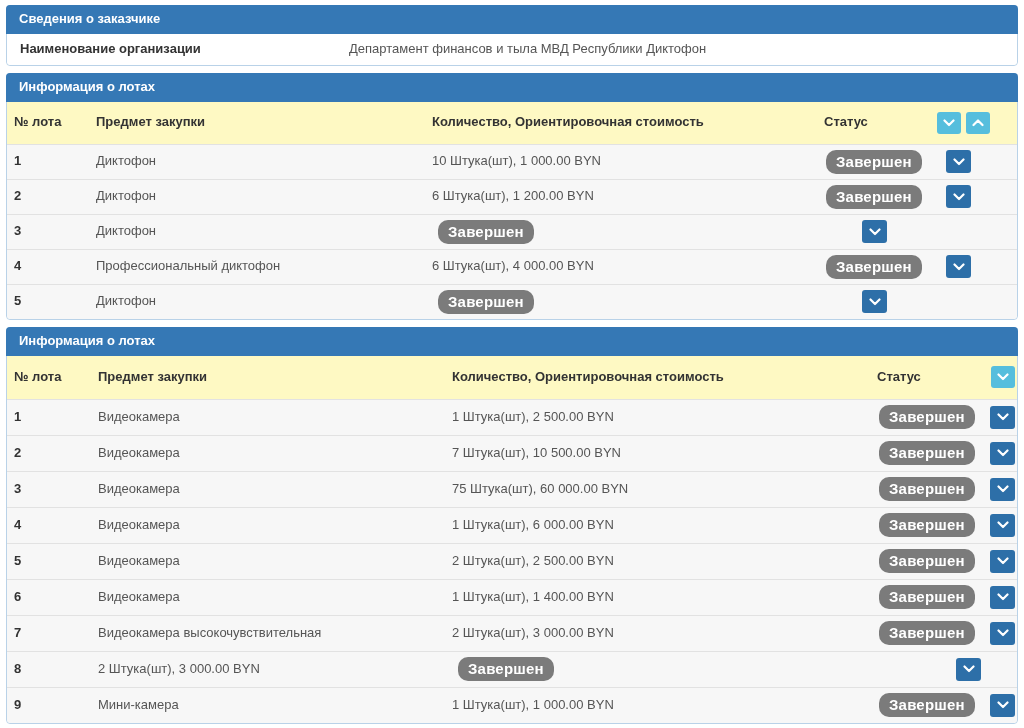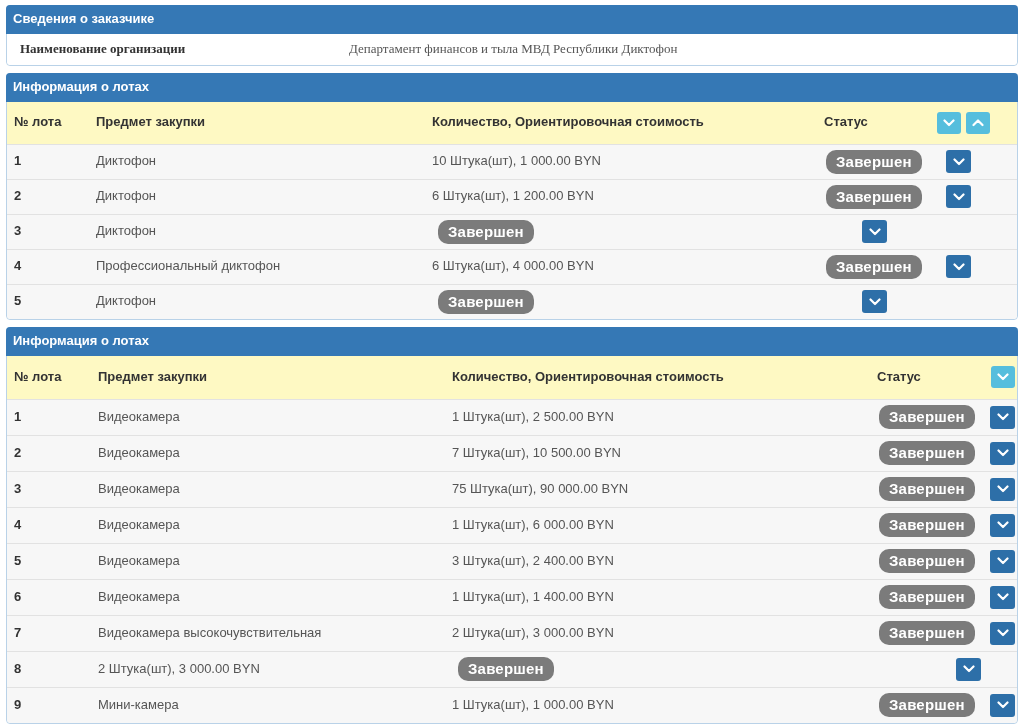--- a/index.html
+++ b/index.html
@@ -19,25 +19,25 @@
   body{
     margin:0;background:#ffffff;
     font-family:"Liberation Sans",sans-serif;
     font-size:13px;line-height:1.15;color:var(--value);
     padding:5px 6px 0 6px;
   }
   .panel{border:1px solid var(--panel-border);border-radius:4px;margin-bottom:7px;background:#fff;}
   .panel-head{
     background:var(--panel-header-bg);color:var(--head-text);
     font-weight:bold;font-size:13px;
-    padding:7px 7px;margin:-1px -1px 0 -1px;
+    padding:7px 13px;margin:-1px -1px 0 -1px;
     border-radius:4px 4px 0 0;
   }
   
-  .kv-row{display:grid;grid-template-columns:335px 1fr;align-items:center;padding:8px 7px;background:#fff;border-radius:0 0 4px 4px;font-family:Liberation Serif, serif;}
+  .kv-row{display:grid;grid-template-columns:335px 1fr;align-items:center;padding:8px 7px;background:#fff;border-radius:0 0 4px 4px;}
   .kv-label{font-weight:bold;color:var(--label);padding-left:6px;}
   .kv-value{color:var(--value);}
   
   .thead{display:grid;align-items:center;background:#fef9c3;height:42px;padding-left:7px;color:var(--label);font-weight:bold;}
   .trow{display:grid;align-items:center;background:var(--row-bg);border-top:1px solid var(--row-border);padding-left:7px;}
   .t1 .thead,.t1 .trow{grid-template-columns:82px 336px 1fr 113px 84px;}
   .t2 .thead,.t2 .trow{grid-template-columns:84px 354px 1fr 110px 34px;}
   .t1 .trow{height:35px;}
   .t2 .trow{height:36px;}
   .t2 .thead{height:43px;}
@@ -244,21 +244,21 @@
                   <path d="M1.5 1.5 L6 6 L10.5 1.5" fill="none" stroke="#fff" stroke-width="2.2" stroke-linecap="round" stroke-linejoin="round"></path>
                 </svg>
               </span>
             </button>
           </div>
         </div>
 
         <div class="trow">
           <div class="cell num">3</div>
           <div class="cell subj">Видеокамера</div>
-          <div class="cell qty">75 Штука(шт), 90 000.00 BYN</div>
+          <div class="cell qty">75 Штука(шт), 60 000.00 BYN</div>
           <div class="cell status">
             <span class="badge">Завершен</span>
           </div>
           <div class="cell actions">
             <button class="btn btn-primary">
               <span>
                 <svg width="12" height="8" viewBox="0 0 12 8">
                   <path d="M1.5 1.5 L6 6 L10.5 1.5" fill="none" stroke="#fff" stroke-width="2.2" stroke-linecap="round" stroke-linejoin="round"></path>
                 </svg>
               </span>
@@ -280,21 +280,21 @@
                   <path d="M1.5 1.5 L6 6 L10.5 1.5" fill="none" stroke="#fff" stroke-width="2.2" stroke-linecap="round" stroke-linejoin="round"></path>
                 </svg>
               </span>
             </button>
           </div>
         </div>
 
         <div class="trow">
           <div class="cell num">5</div>
           <div class="cell subj">Видеокамера</div>
-          <div class="cell qty">3 Штука(шт), 2 400.00 BYN</div>
+          <div class="cell qty">2 Штука(шт), 2 500.00 BYN</div>
           <div class="cell status">
             <span class="badge">Завершен</span>
           </div>
           <div class="cell actions">
             <button class="btn btn-primary">
               <span>
                 <svg width="12" height="8" viewBox="0 0 12 8">
                   <path d="M1.5 1.5 L6 6 L10.5 1.5" fill="none" stroke="#fff" stroke-width="2.2" stroke-linecap="round" stroke-linejoin="round"></path>
                 </svg>
               </span>

